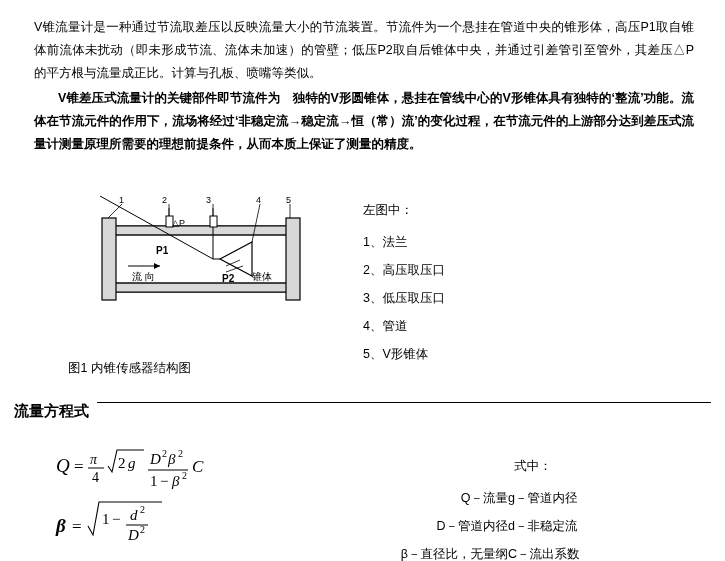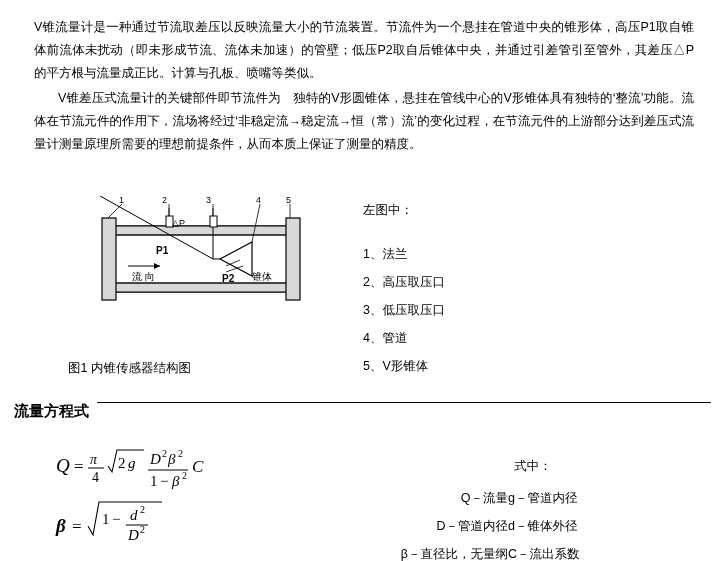--- a/index.html
+++ b/index.html
@@ -29,20 +29,21 @@
     font-size: 12.5px;
     line-height: 23px;
     text-align: justify;
   }
   .intro p {
     margin: 0 0 2px 0;
     text-indent: 0;
   }
   .intro p.indent {
     text-indent: 24px;
+    font-weight: bold;
   }
   
   .figure-wrap {
     position: absolute;
     left: 100px;
     top: 196px;
     width: 210px;
     height: 145px;
   }
   .figure-svg {
@@ -56,21 +57,21 @@
   }
   
   .legend {
     position: absolute;
     left: 363px;
     top: 196px;
     font-size: 12.5px;
     line-height: 28px;
   }
   .legend .legend-title {
-    margin-bottom: 16px;
+    margin-bottom: 4px;
   }
   .legend ol {
     margin: 0;
     padding: 0;
     list-style: none;
   }
   .legend li {
     white-space: nowrap;
   }
   
@@ -252,21 +253,21 @@
   </div>
 
   <div class="symbols">
     <div class="sym-title">式中：</div>
     <div class="sym-row">
       <div class="sym-col-a">Q－流量</div>
       <div class="sym-col-b">g－管道内径</div>
     </div>
     <div class="sym-row">
       <div class="sym-col-a">D－管道内径</div>
-      <div class="sym-col-b">d－锥体外径</div>
+      <div class="sym-col-b">d－非稳定流</div>
     </div>
     <div class="sym-row">
       <div class="sym-col-a">β－直径比，无量纲</div>
       <div class="sym-col-b">C－流出系数</div>
     </div>
   </div>
 
 </div>
 
 </body></html>

